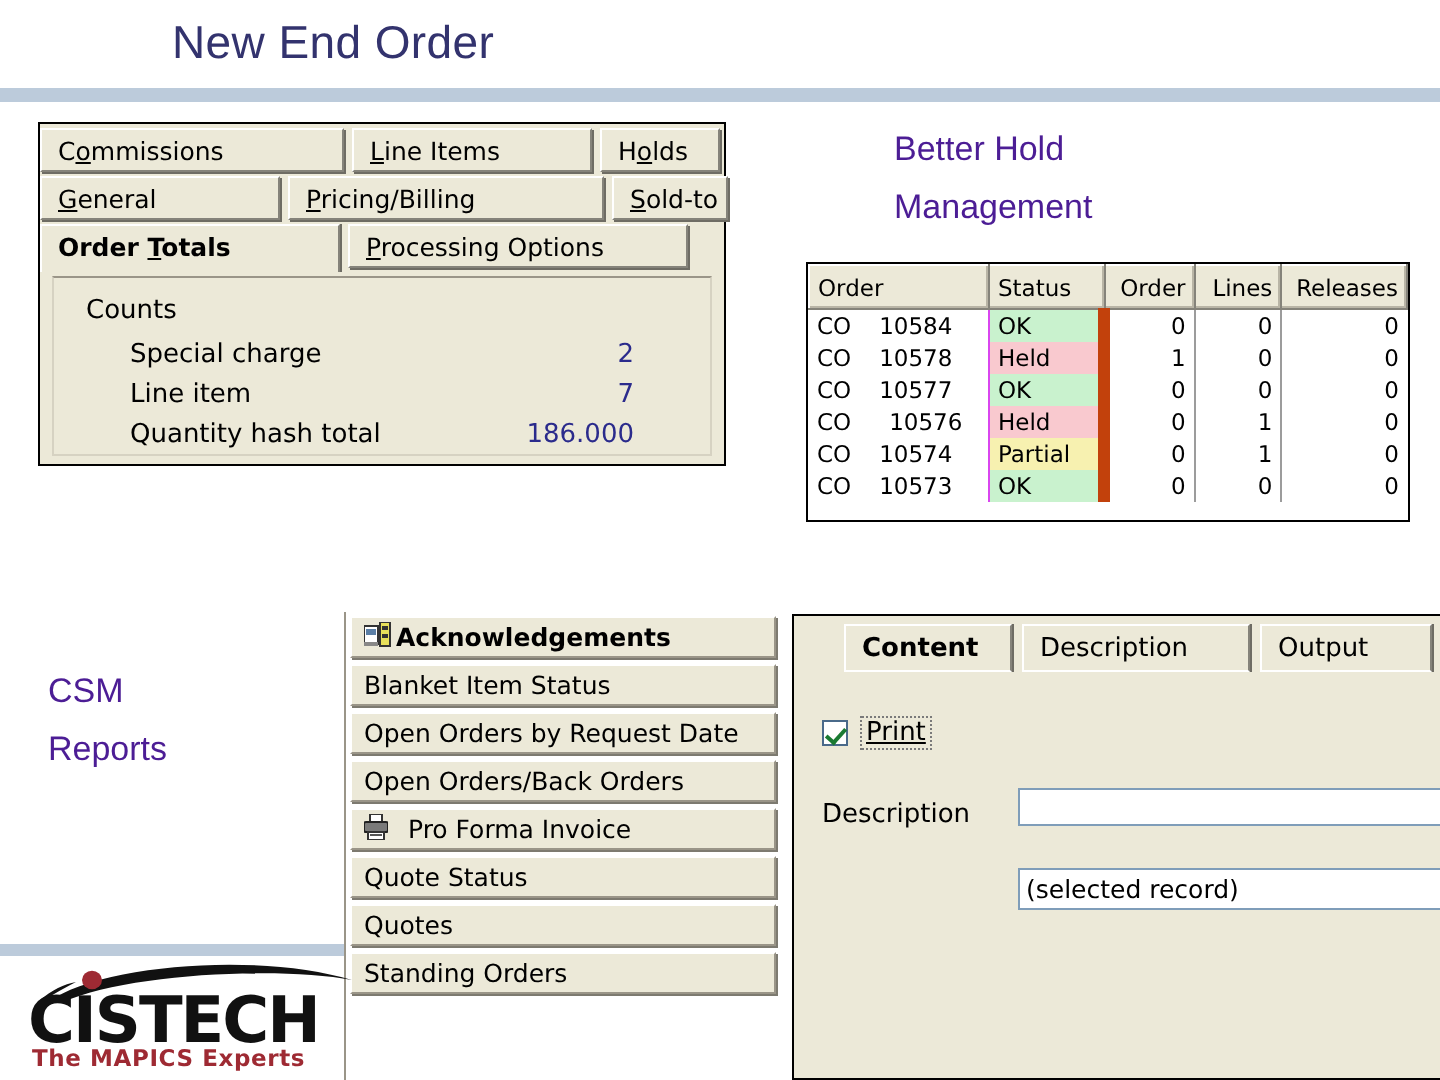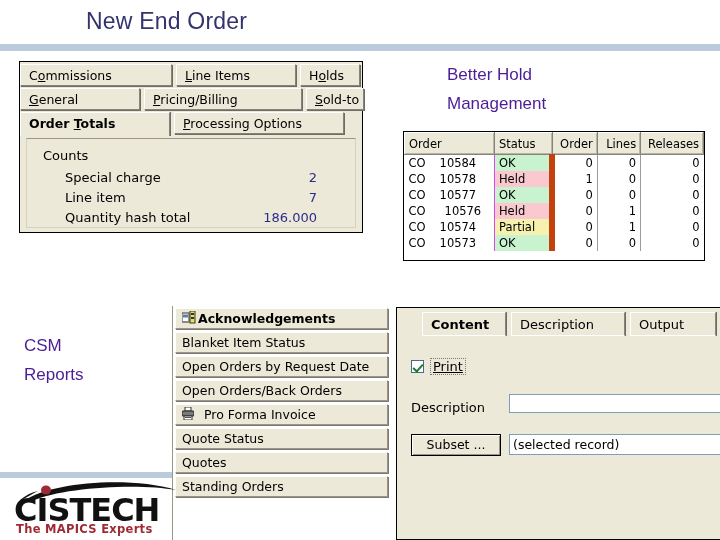--- a/index.html
+++ b/index.html
@@ -411,21 +411,20 @@
       </div>
 
     <div class="chk-wrap">
       <span class="chk-box"></span>
       <span class="chk-label">Print</span>
     </div>
 
     <div class="desc-label">Description</div>
     <div class="desc-input" placeholder=""></div>
 
-    <div class="subset-btn">Subset ...</div>
     <div class="subset-input">(selected record)</div>
   </div>
 
   <div id="logo">
     <svg class="swoosh" width="160" height="22" viewBox="0 0 160 22">
       <path d="M4 21 C 30 2, 110 -4, 156 10 C 120 3, 42 7, 12 21 Z" fill="#111"></path>
       <ellipse cx="26" cy="10" rx="5" ry="4.6" fill="#9e2a33"></ellipse>
       <path d="M0 20 C 6 15, 12 12, 18 11 C 10 15, 4 19, 0 21 Z" fill="#111"></path>
     </svg>
     <div class="wordmark">CISTECH</div>

